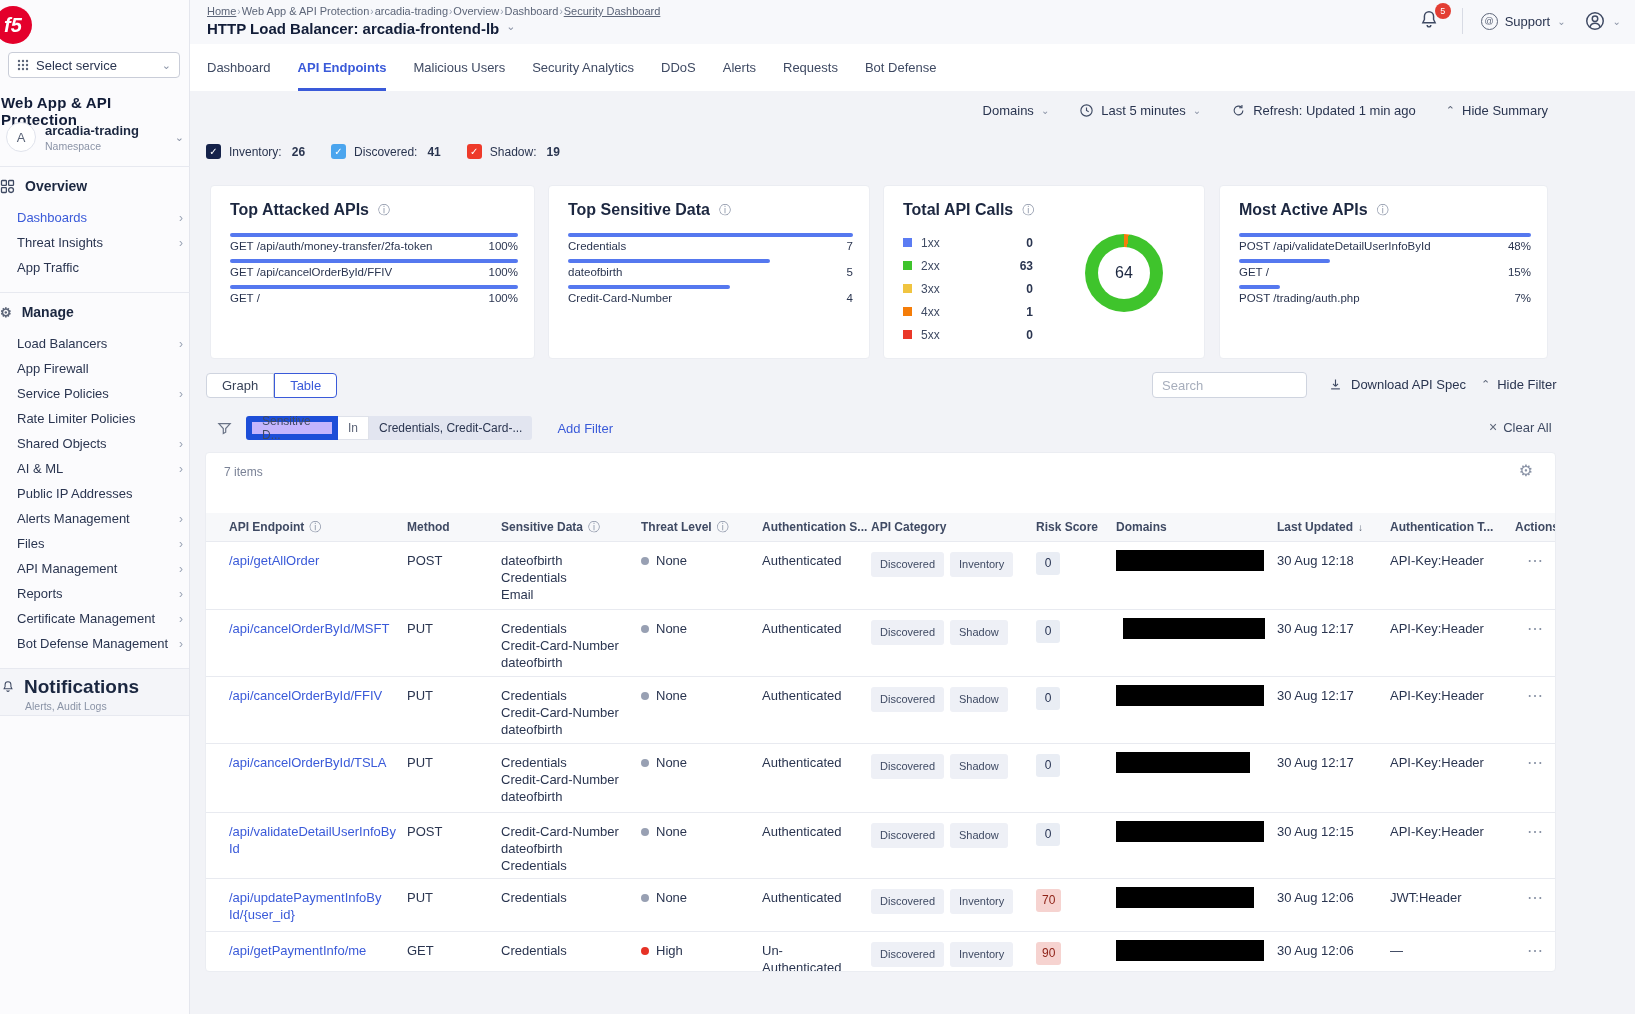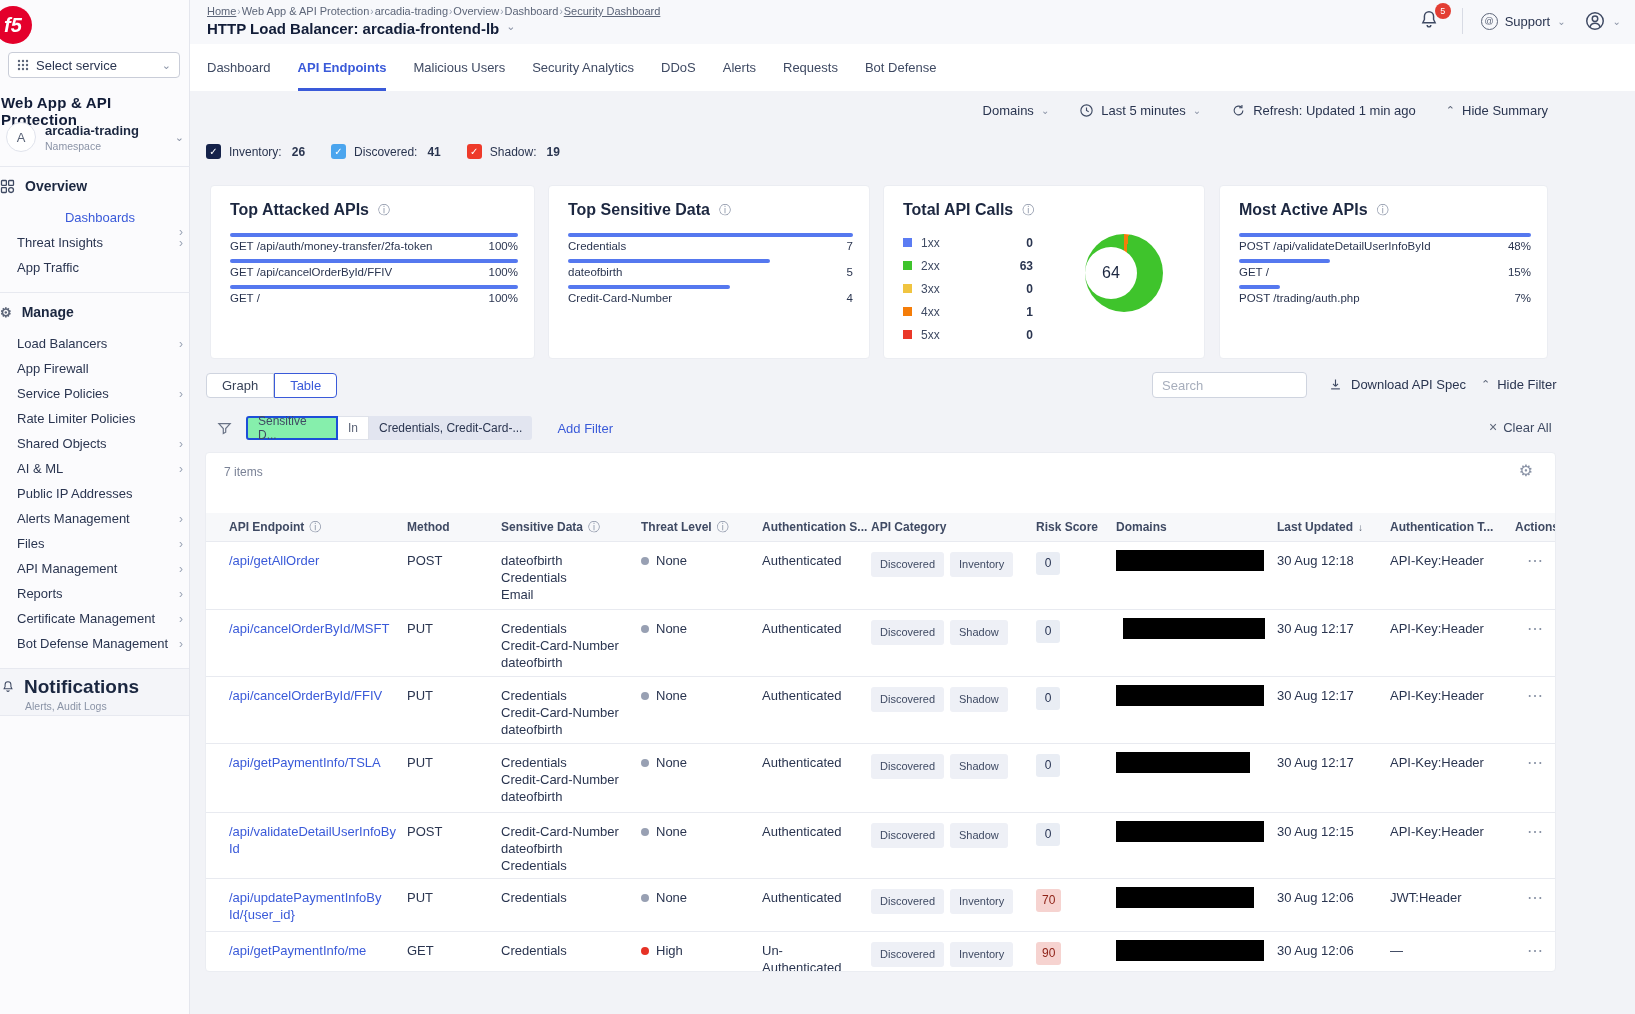--- a/index.html
+++ b/index.html
@@ -14,21 +14,21 @@
   .product-title { position:absolute; left:1px; top:94px; font-size:15px; font-weight:bold; color:#121d38; letter-spacing:.2px; }
   .ns-row { position:absolute; left:6px; top:122px; width:178px; display:flex; align-items:center; gap:9px; }
   .ns-avatar { width:30px; height:30px; border-radius:50%; background:#fff; border:1px solid #e0e3ec; color:#5a6478; font-size:13px; display:flex; align-items:center; justify-content:center; }
   .ns-name { font-size:13px; font-weight:bold; color:#1b2740; }
   .ns-sub { font-size:10.5px; color:#8a93a6; margin-top:2px; }
   .ns-chev { margin-left:auto; color:#8a93a6; font-size:11px; }
   .side-div { position:absolute; left:0; width:190px; border-top:1px solid #e7e9f0; }
   .group-head { position:absolute; left:0; display:flex; align-items:center; gap:10px; font-size:14px; font-weight:bold; color:#1b2740; }
   .side-item { position:absolute; left:17px; width:166px; display:flex; align-items:center; font-size:13px; color:#2a3550; cursor:pointer; }
   .side-item .chev { margin-left:auto; color:#9aa3b5; font-size:12px; }
-  .side-item.active { color:#3a5ad9;flex-direction:column; }
+  .side-item.active { color:#3a5ad9; }
   .notif-block { position:absolute; left:0; top:668px; width:189px; height:48px; background:#f4f5f9; border-top:1px solid #e7e9f0; border-bottom:1px solid #e7e9f0; padding:7px 0 0 1px; }
   .notif-title { display:flex; align-items:center; gap:9px; font-size:19px; font-weight:bold; color:#1b2740; }
   .notif-sub { font-size:10.5px; color:#8a93a6; margin-left:24px; margin-top:2px; }
   .icon-svg { flex:none; }
 
   
   .topbar { position:absolute; left:190px; top:0; width:1445px; height:44px; background:#f7f8fb; }
   .breadcrumb { position:absolute; left:17px; top:5px; display:flex; align-items:center; gap:1px; font-size:11px; color:#5c6578; }
   .breadcrumb .sep { color:#9aa3b5; font-size:10px; }
   .crumb { cursor:pointer; }
@@ -66,38 +66,38 @@
   .card-title { position:absolute; left:19px; top:15px; font-size:16px; font-weight:bold; color:#1c2740; display:flex; align-items:center; gap:9px; }
   .info-i { font-size:12px; color:#8a93a6; font-weight:normal; cursor:pointer; }
   .bar-list { position:absolute; left:19px; right:16px; top:47px; }
   .bar-item { margin-bottom:7px; }
   .bar { height:4px; background:#5578ef; border-radius:2px; margin-bottom:3px; }
   .bar-row { display:flex; justify-content:space-between; font-size:11.5px; color:#2a3550; }
   .legend-list { position:absolute; left:19px; top:45px; width:130px; }
   .legend-row { display:flex; align-items:center; gap:9px; font-size:12px; color:#3f4a63; height:23px; }
   .sq { width:9px; height:9px; flex:none; }
   .legend-row .val { margin-left:auto; font-weight:bold; color:#2a3550; }
-  .donut { position:absolute; left:201px; top:48px; width:78px; height:78px; border-radius:50%; background:conic-gradient(#f57d09 0deg 7deg, #3fc42c 7deg 360deg); display:flex; align-items:center; }
+  .donut { position:absolute; left:201px; top:48px; width:78px; height:78px; border-radius:50%; background:conic-gradient(#f57d09 0deg 7deg, #3fc42c 7deg 360deg); display:flex; align-items:center; justify-content:center; }
   .donut-hole { width:52px; height:52px; border-radius:50%; background:#fff; display:flex; align-items:center; justify-content:center; font-size:16px; color:#1c2740; }
 
   
   .toggle { position:absolute; left:206px; top:373px; display:flex; }
   .toggle .btn { height:25px; padding:0 15px; font-size:13px; background:#fff; display:flex; align-items:center; cursor:pointer; }
   .btn-graph { border:1px solid #cfd4df; border-radius:4px 0 0 4px; color:#374258; }
   .btn-table { border:1px solid #3a5ad9; border-radius:0 4px 4px 0; color:#3a5ad9; }
   .search { position:absolute; left:1152px; top:372px; width:155px; height:26px; border:1px solid #cfd4df; border-radius:4px; background:#fff; font-size:13px; padding:0 9px; color:#2a3550; font-family:"Liberation Sans",sans-serif; }
   .search::placeholder { color:#a7aebc; }
   .dl { position:absolute; left:1328px; top:377px; display:flex; align-items:center; gap:8px; font-size:13px; color:#2a3550; cursor:pointer; }
   .hidefilter { position:absolute; left:1481px; top:377px; display:flex; align-items:center; gap:7px; font-size:13px; color:#2a3550; cursor:pointer; }
   .caret { color:#5c6578; font-size:11px; }
 
   
   .filter-row { position:absolute; left:216px; top:416px; display:flex; align-items:center; gap:0; }
   .chip-f { height:24px; display:flex; align-items:center; font-size:12px; padding:0 10px; }
-  .chip-field { background:#86efac; border:2px solid #1d4ed8; border-radius:3px 0 0 3px; color:#3f4a63; width:92px; }
+  .chip-field { background:#c4b5fd; border:6px solid #1d4ed8; border-radius:3px 0 0 3px; color:#3f4a63; width:92px; }
   .chip-op { background:#fff; border:1px solid #dfe2ea; border-left:none; color:#5c6578; }
   .chip-val { background:#e2e5f0; border-radius:0 3px 3px 0; color:#2a3550; }
   .addfilter { margin-left:25px; color:#3a5ad9; font-size:13px; cursor:pointer; }
   .clearall { position:absolute; left:1489px; top:419px; display:flex; align-items:center; gap:6px; font-size:13px; color:#3f4a63; cursor:pointer; }
   .clearall .x { color:#5c6578; font-size:14px; }
 
   
   .table-card { position:absolute; left:205px; top:452px; width:1351px; height:520px; background:#fff; border:1px solid #ebedf2; border-radius:4px; overflow:hidden; }
   .items-bar { position:relative; height:60px; }
   .items-count { position:absolute; left:18px; top:12px; font-size:12px; color:#7a8296; }
@@ -609,21 +609,21 @@
     <div class="td"><span class="risk low">0</span></div>
     <div class="td">
         <div class="redact" style="width:148px"></div>
       </div>
     <div class="td">30 Aug 12:17</div>
     <div class="td">API-Key:Header</div>
     <div class="td"><span class="dots">⋯</span></div>
   </div>
 
   <div class="tgrid trow" style="min-height:69px">
-    <div class="td ep"><a>/api/getPaymentInfo/TSLA</a></div>
+    <div class="td ep"><a>/api/cancelOrderById/TSLA</a></div>
     <div class="td">PUT</div>
     <div class="td">
         <div>Credentials</div>
         <div>Credit-Card-Number</div>
         <div>dateofbirth</div>
       </div>
     <div class="td"><span class="dot gray"></span><span>None</span></div>
     <div class="td">Authenticated</div>
     <div class="td"><span class="chip">Discovered</span><span class="chip">Shadow</span></div>
     <div class="td"><span class="risk low">0</span></div>

